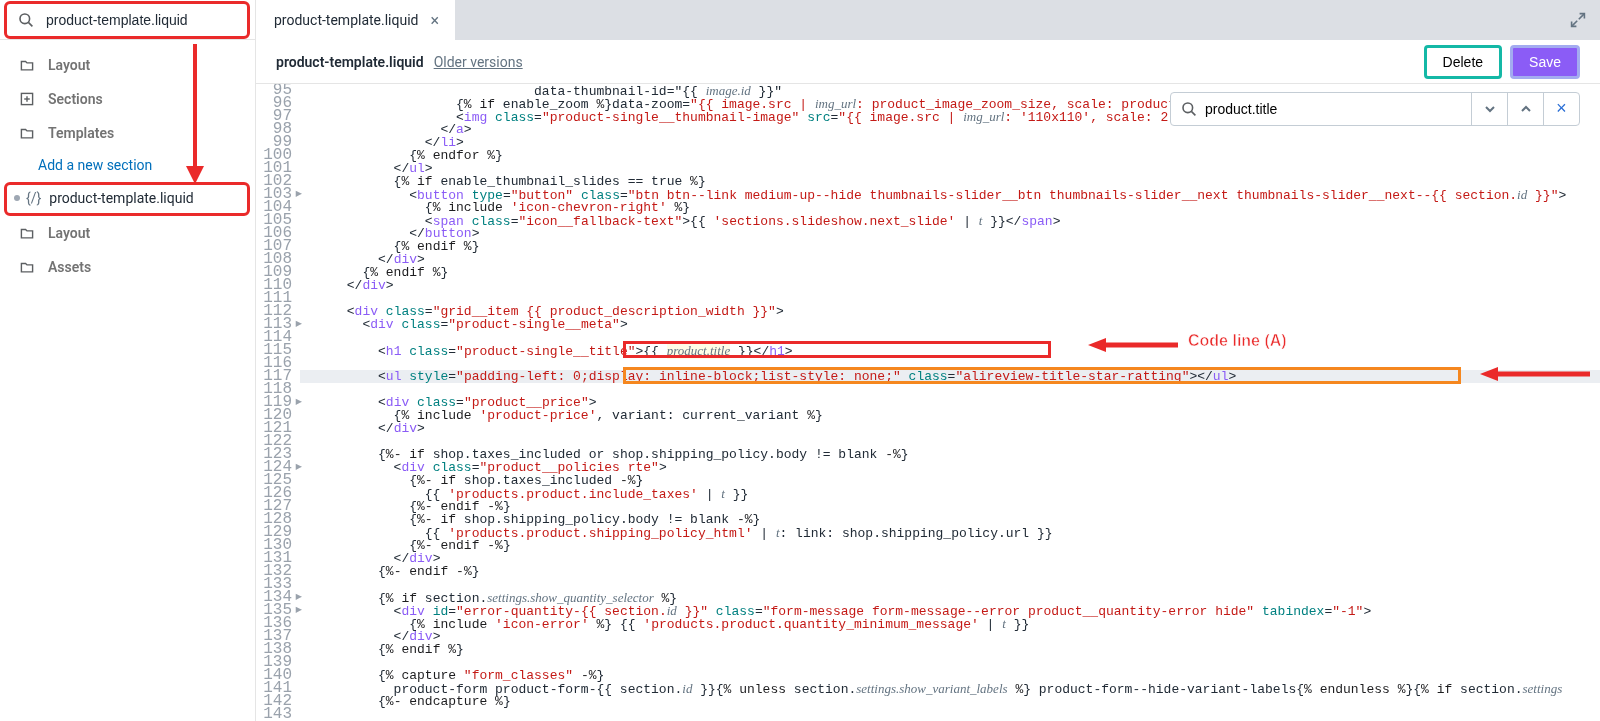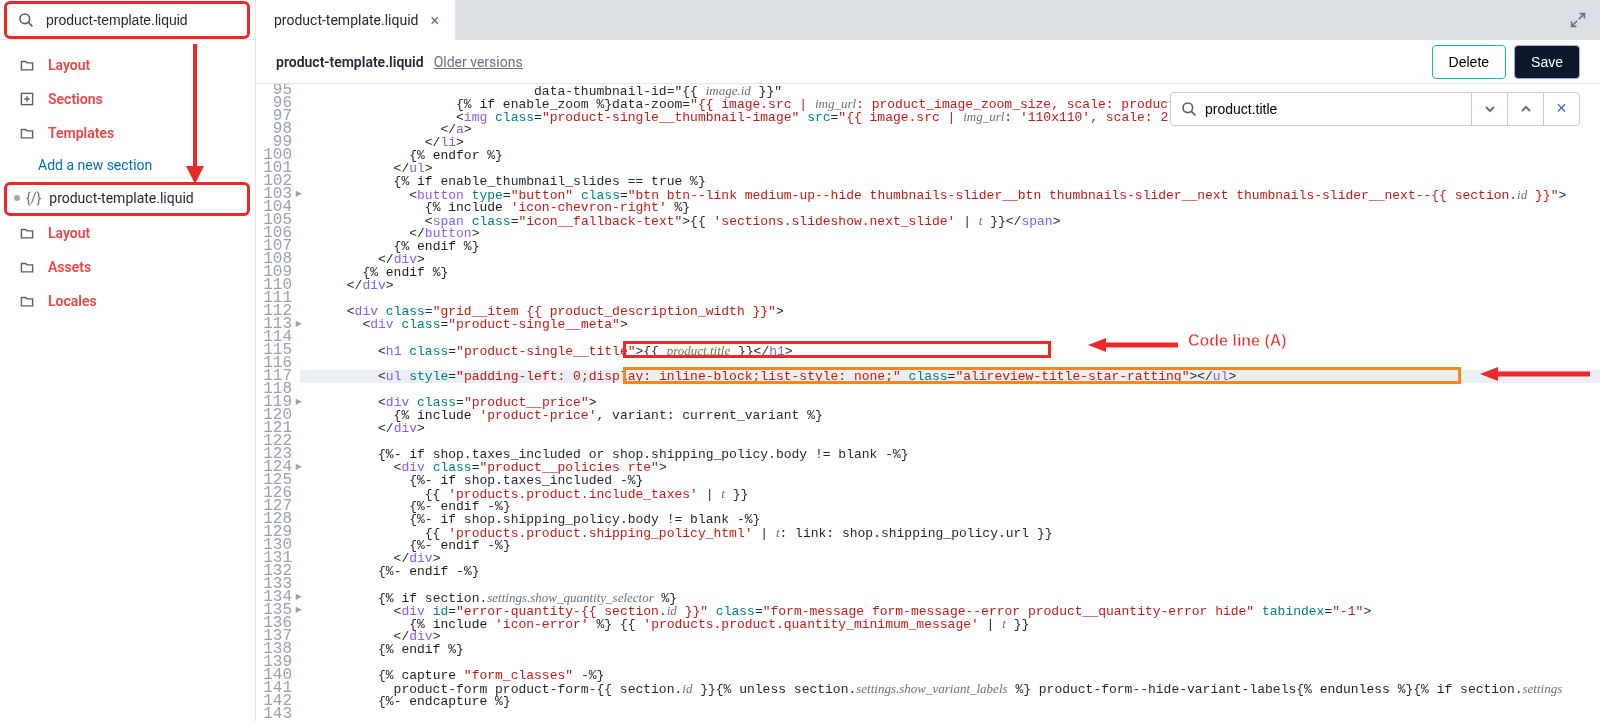--- a/index.html
+++ b/index.html
@@ -40,21 +40,21 @@
     font-size: 14px;
     color: #212b36;
   }
   .side-nav { padding-top: 8px; }
   .side-row {
     height: 34px;
     display: flex;
     align-items: center;
     padding-left: 18px;
     font-size: 14px;
-    color: #ef4444;
+    color: #737373;
     cursor: pointer;
   }
   .side-row.bold { font-weight: 600; }
   .side-row .row-icon { width: 18px; display: flex; justify-content: center; margin-right: 12px; }
   .side-link {
     height: 30px;
     display: flex;
     align-items: center;
     padding-left: 38px;
     color: #006fbb;
@@ -138,28 +138,28 @@
     display: flex;
     align-items: center;
     padding: 0 20px;
   }
   .fileheader .fname { font-weight:600; margin-right: 10px; }
   .fileheader .older { color:#637381; text-decoration: underline; cursor:pointer; }
   .btn {
     height: 34px;
     padding: 0 16px;
     border-radius: 4px;
-    border: 1px solid #14b8a6;
+    border: 3px solid #14b8a6;
     background: #fff;
     font-size: 14px;
     cursor: pointer;
     display:inline-flex; align-items:center;
   }
   .btn.primary {
-    background:#0f172a;
+    background:#8b5cf6;
     border-color:#a3abf0;
     color:#fff;
   }
   .fileheader .actions { margin-left:auto; display:flex; gap:8px; }
 
   
   .editor {
     position: absolute;
     left: 256px; top: 84px;
     right: 0; bottom: 0;
@@ -299,28 +299,20 @@
         </span>
         <span>Layout</span>
       </div>
       <div class="side-row bold">
         <span class="row-icon">
           <svg width="14" height="14" viewBox="0 0 20 20" fill="none" stroke="#5c5f62" stroke-width="2">
             <path d="M2 5 h6 l2 2 h8 v10 H2 z"></path>
           </svg>
         </span>
         <span>Assets</span>
-      </div>
-      <div class="side-row bold">
-        <span class="row-icon">
-          <svg width="14" height="14" viewBox="0 0 20 20" fill="none" stroke="#5c5f62" stroke-width="2">
-            <path d="M2 5 h6 l2 2 h8 v10 H2 z"></path>
-          </svg>
-        </span>
-        <span>Locales</span>
       </div>
     </div>
 
   <div class="annot-red2"></div>
   <svg class="annot-arrow" width="30" height="140">
     <line x1="15" y1="0" x2="15" y2="125" stroke="#ea2a2a" stroke-width="4"></line>
     <polygon points="15,140 6,122 24,122" fill="#ea2a2a"></polygon>
   </svg>
 </div>
 

